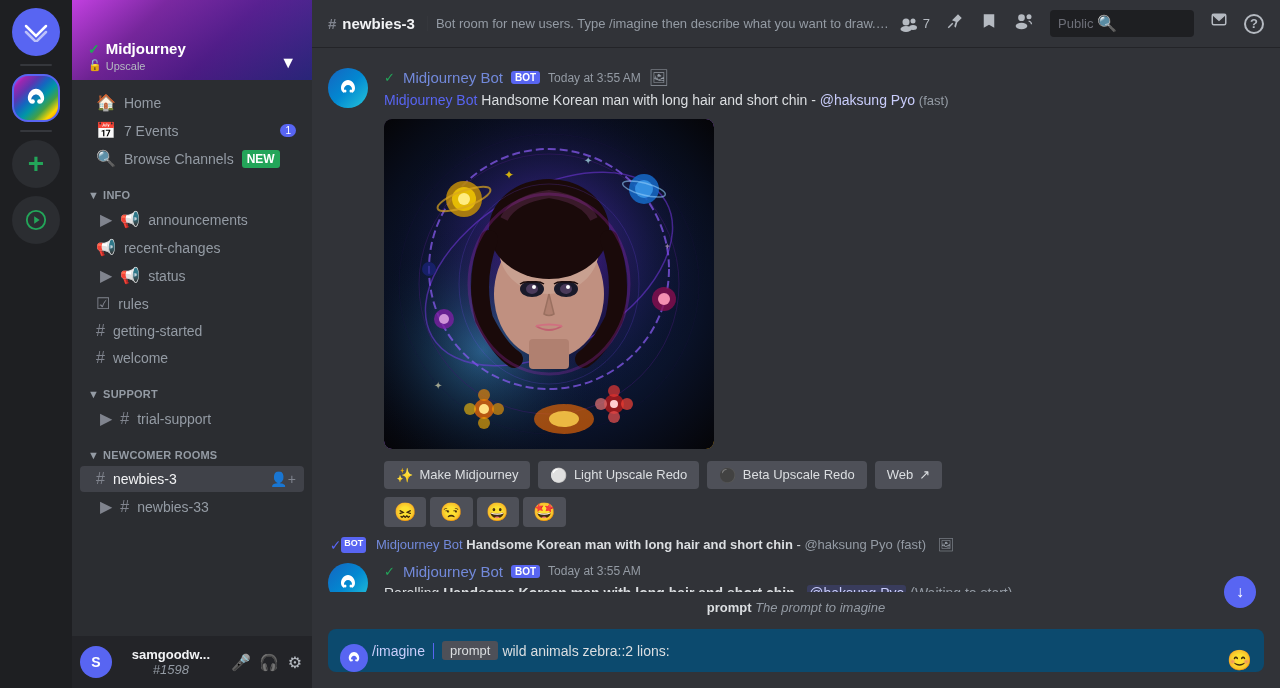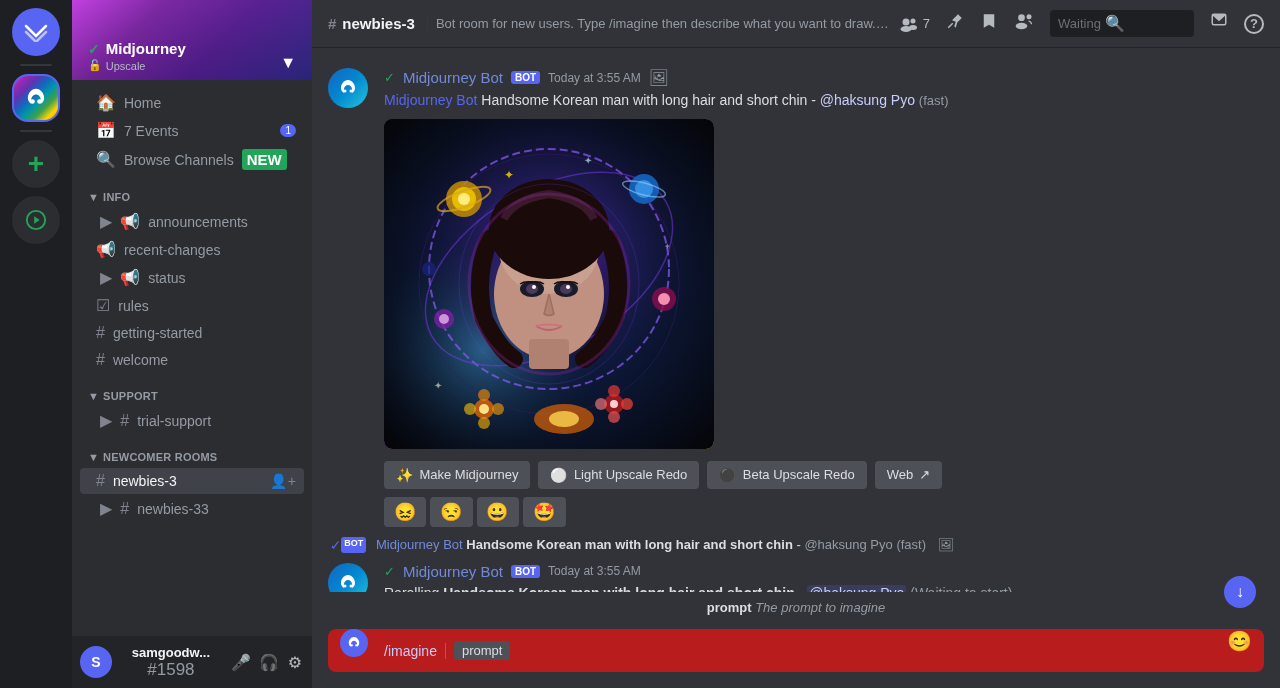--- a/index.html
+++ b/index.html
@@ -159,21 +159,21 @@
     .badge {
       background: #5865f2;
       color: white;
       font-size: 10px;
       font-weight: 700;
       padding: 1px 4px;
       border-radius: 3px;
     }
     .badge.new {
       background: #23a559;
-      font-size: 15px;
+      font-size: 12px;
       padding: 2px 5px;
     }
     .event-badge {
       background: #5865f2;
       color: white;
       font-size: 10px;
       border-radius: 10px;
       padding: 1px 5px;
       margin-left: auto;
     }
@@ -193,21 +193,21 @@
       background: #5865f2;
       display: flex;
       align-items: center;
       justify-content: center;
       font-size: 14px;
       color: white;
       font-weight: bold;
     }
     .user-info { flex: 1; text-align: center; }
     .user-name { font-size: 13px; font-weight: 600; color: #f2f3f5; }
-    .user-tag { font-size: 17px; color: #949ba4; }
+    .user-tag { font-size: 13px; color: #949ba4; font-style: italic; }
     .user-controls { display: flex; gap: 4px; }
     .user-control-btn { color: #b5bac1; cursor: pointer; padding: 2px; font-size: 16px; }
 
     
     .main-content {
       flex: 1;
       display: flex;
       flex-direction: column;
       height: 688px;
     }
@@ -387,26 +387,26 @@
     }
     .prompt-label strong { color: #dbdee1; font-weight: 600; }
     .prompt-value { font-size: 13px; color: #949ba4; font-style: italic; }
 
     
     .input-area {
       padding: 8px 16px 16px;
       background: #313338;
     }
     .chat-input-wrapper {
-      background: #b91c1c;
+      background: #0c4a6e;
       border-radius: 8px;
       display: flex;
-      align-items: flex-start;
+      align-items: flex-end;
       padding: 0 12px;
-      gap: 16px;
+      gap: 4px;
     }
     .input-avatar {
       width: 28px;
       height: 28px;
       border-radius: 50%;
       background: #5865f2;
       flex-shrink: 0;
       display: flex;
       align-items: center;
       justify-content: center;
@@ -630,21 +630,21 @@
       </div>
       <div class="header-icon">
         <svg width="20" height="18" viewBox="0 0 24 20" fill="#b5bac1">
             <circle cx="9" cy="6" r="4"></circle>
             <ellipse cx="9" cy="16" rx="7" ry="4"></ellipse>
             <circle cx="18" cy="5" r="3"></circle>
             <path d="M21 14c0-2-1.5-3.5-3.5-4" stroke="#b5bac1" stroke-width="1.5" fill="none"></path>
           </svg>
       </div>
       <div class="search-box">
-        <span>Waiting</span>
+        <span>Public</span>
         <span class="search-icon">🔍</span>
       </div>
       <div class="header-icon">
         <svg width="18" height="18" viewBox="0 0 24 24" fill="#b5bac1">
             <rect x="3" y="3" width="18" height="14" rx="2" stroke="#b5bac1" stroke-width="2" fill="none"></rect>
             <polyline points="3,3 12,11 21,3" stroke="#b5bac1" stroke-width="2"></polyline>
           </svg>
       </div>
       <div class="header-icon" style="width:20px;height:20px;border-radius:50%;border:2px solid #b5bac1;display:flex;align-items:center;justify-content:center;font-size:13px;color:#b5bac1;font-weight:bold;">?</div>
     </div>
@@ -860,20 +860,21 @@
         <svg width="18" height="18" viewBox="0 0 48 48" fill="white">
           <path d="M24 8 C16 8, 10 16, 10 24 C10 28 12 32 16 34 L16 26 C16 22 20 18 24 18 C28 18 32 22 32 26 L32 34 C36 32 38 28 38 24 C38 16 32 8 24 8Z"></path>
           <circle cx="18" cy="30" r="3" fill="white"></circle>
           <circle cx="30" cy="30" r="3" fill="white"></circle>
         </svg>
       </div>
       <div class="imagine-command">
         <span class="slash-cmd">/imagine</span>
         <div style="width:1px; height:16px; background:#5865f2; margin: 0 4px;"></div>
         <span class="prompt-chip">prompt</span>
+        <input class="prompt-input" type="text" value="wild animals zebra::2 lions:" style="">
       </div>
       <span class="input-emoji">😊</span>
     </div>
   </div>
 </div>
 
 <div style="position:fixed; right:24px; bottom:80px;">
   <div style="width:32px; height:32px; background:#5865f2; border-radius:50%; display:flex; align-items:center; justify-content:center; cursor:pointer; color:white; font-size:16px;">↓</div>
 </div>
 

